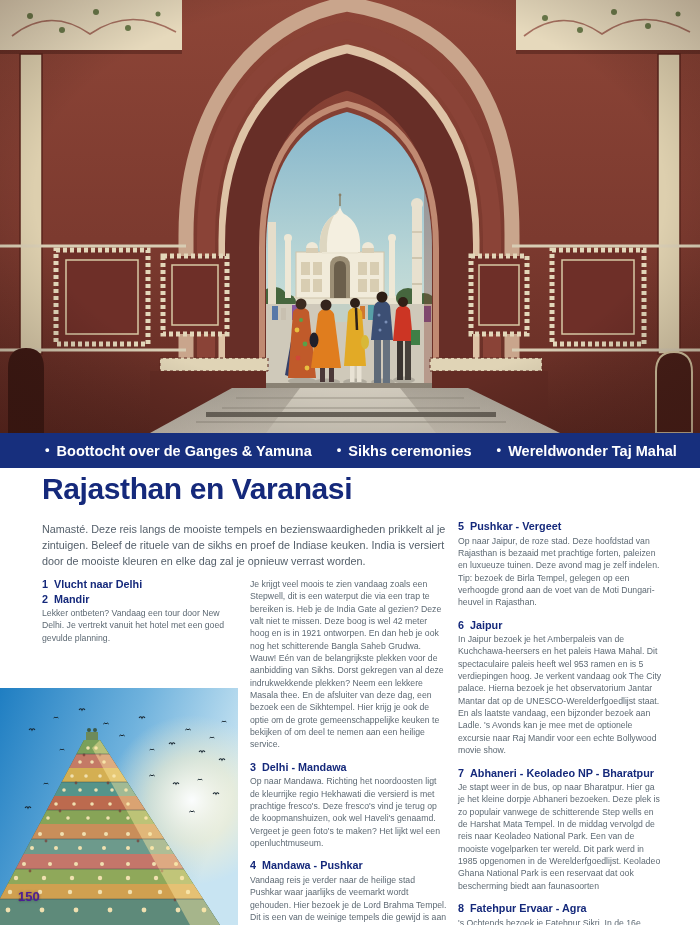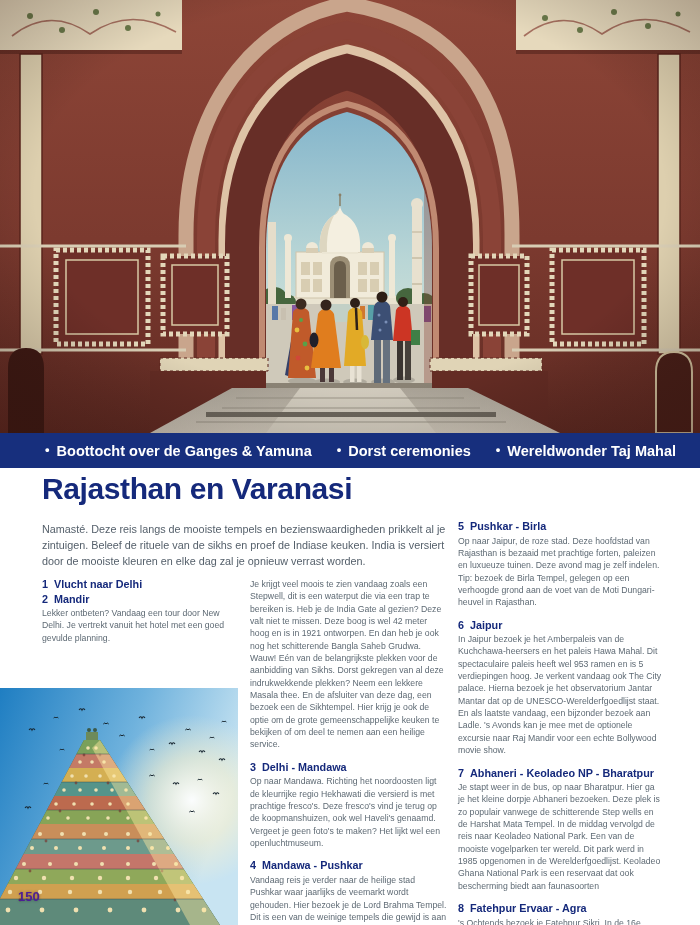--- a/index.html
+++ b/index.html
@@ -251,21 +251,21 @@
     <rect x="0" y="0" width="700" height="433" fill="url(#vign)"></rect>
   </svg>
 
   <div class="banner">
       <span class="b-item">
         <span class="dot">•</span>
         <span>Boottocht over de Ganges &amp; Yamuna</span>
       </span>
       <span class="b-item">
         <span class="dot">•</span>
-        <span>Dorst ceremonies</span>
+        <span>Sikhs ceremonies</span>
       </span>
       <span class="b-item">
         <span class="dot">•</span>
         <span>Wereldwonder Taj Mahal</span>
       </span>
     </div>
 
   <h1 class="page-title">Rajasthan en Varanasi</h1>
   <p class="intro">Namasté. Deze reis langs de mooiste tempels en bezienswaardigheden prikkelt al je zintuigen. Beleef de rituele van de sikhs en proef de Indiase keuken. India is versiert door de mooiste kleuren en elke dag zal je opnieuw verrast worden.</p>
 
@@ -300,21 +300,21 @@
           <span>4</span>
           <span>Mandawa - Pushkar</span>
         </h3>
         <p>Vandaag reis je verder naar de heilige stad Pushkar waar jaarlijks de veemarkt wordt gehouden. Hier bezoek je de Lord Brahma Tempel. Dit is een van de weinige tempels die gewijd is aan de God Brahma. Al eeuwenlang komen Hindoeïstische pelgrims naar Pushkar om zich te reinigen van hun zonden in dit heilige meer. 's Avonds is hier een Pooja ceremony te zien.</p>
       </div>
     </div>
   <div class="col col-3">
       <div class="section">
         <h3>
           <span>5</span>
-          <span>Pushkar - Birla</span>
+          <span>Pushkar - Vergeet</span>
         </h3>
         <p>Op naar Jaipur, de roze stad. Deze hoofdstad van Rajasthan is bezaaid met prachtige forten, paleizen en luxueuze tuinen. Deze avond mag je zelf indelen. Tip: bezoek de Birla Tempel, gelegen op een verhoogde grond aan de voet van de Moti Dungari-heuvel in Rajasthan.</p>
       </div>
       <div class="section">
         <h3>
           <span>6</span>
           <span>Jaipur</span>
         </h3>
         <p>In Jaipur bezoek je het Amberpaleis van de Kuchchawa-heersers en het paleis Hawa Mahal. Dit spectaculaire paleis heeft wel 953 ramen en is 5 verdiepingen hoog. Je verkent vandaag ook The City palace. Hierna bezoek je het observatorium Jantar Mantar dat op de UNESCO-Werelderfgoedlijst staat. En als laatste vandaag, een bijzonder bezoek aan Ladle. 's Avonds kan je mee met de optionele excursie naar Raj Mandir voor een echte Bollywood movie show.</p>
       </div>

